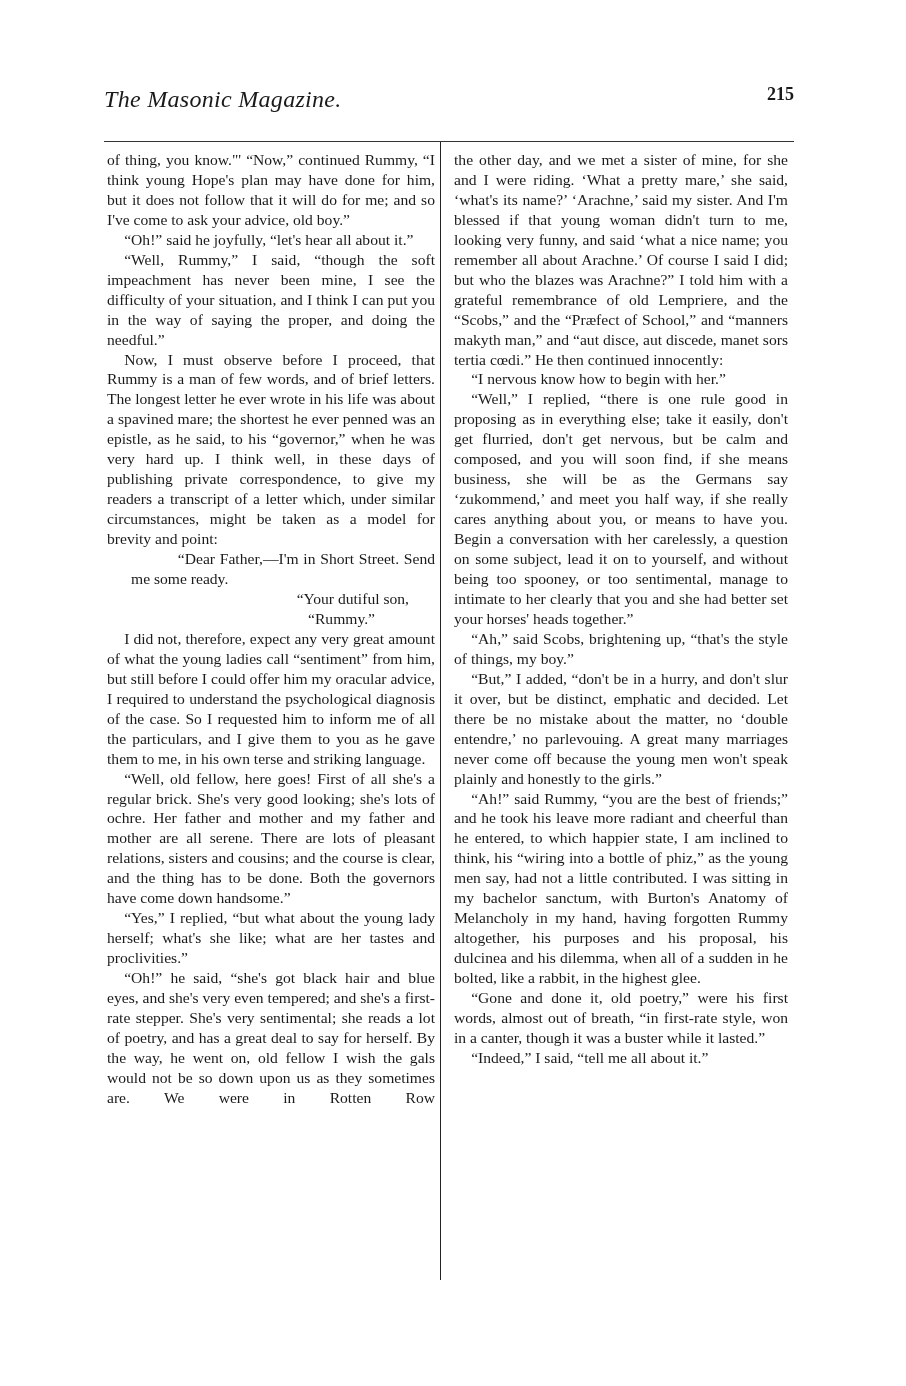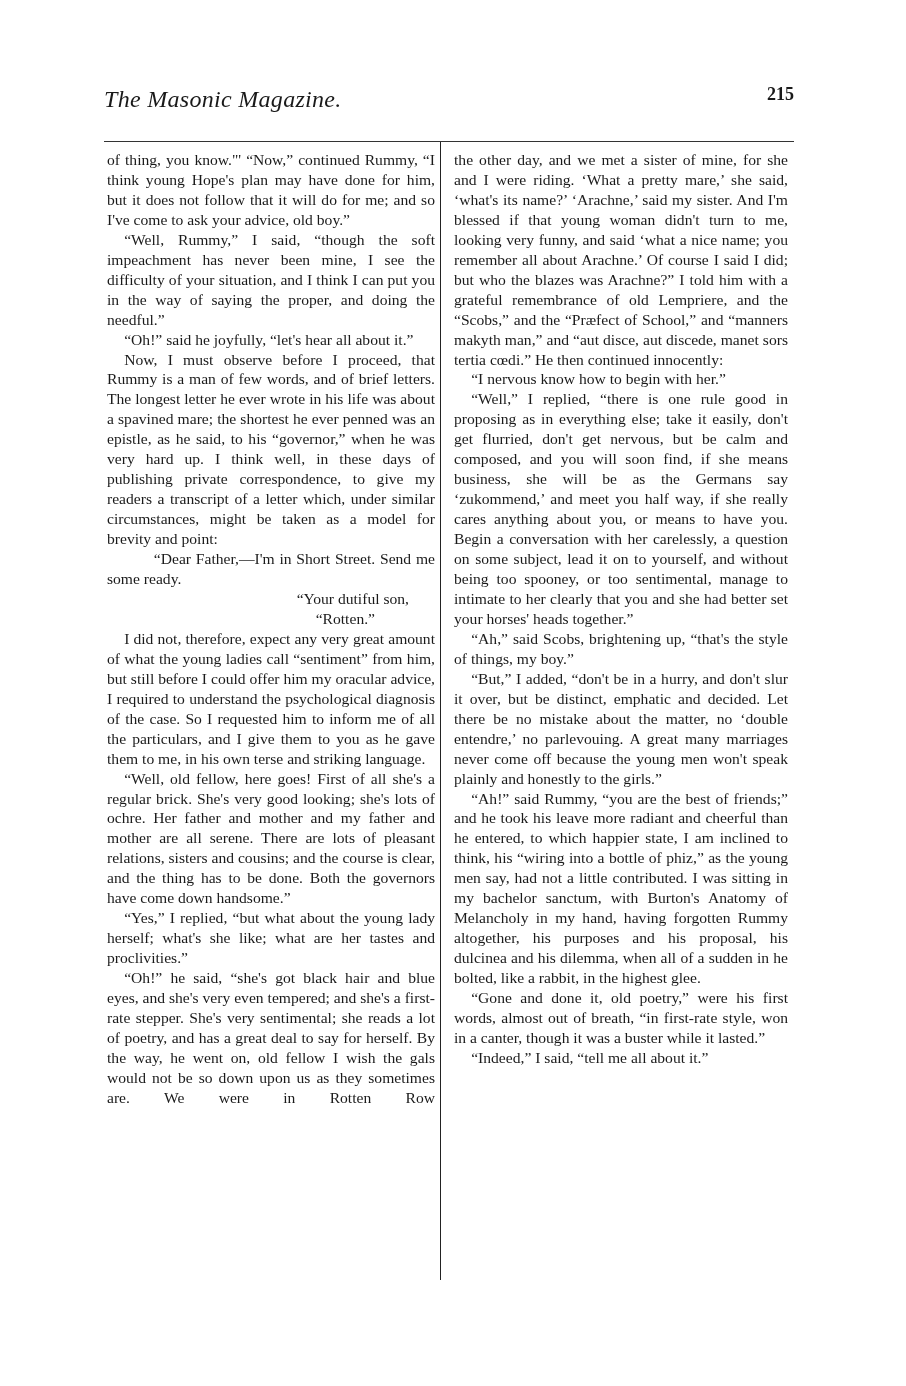--- a/index.html
+++ b/index.html
@@ -14,43 +14,43 @@
           border-top: 1.3px solid #333; }
   .divider { position: absolute; left: 440px; top: 142px; width: 0; height: 1138px;
           border-left: 1.3px solid #222; }
   .col { position: absolute; top: 150px; width: 328px;
          font-family: "Liberation Serif", serif; font-size: 15.6px; line-height: 19.95px;
          text-align: justify; }
   .col.left { left: 107px; }
   .col.right { left: 454px; width: 334px; }
   .col p { margin: 0; text-indent: 1.1em; }
   .col p.noindent { text-indent: 0; }
-  .col p.letter { text-indent: 3em; }
+  .col p.letter { text-indent: 3em; margin-left: 24px; }
   .col p.sign1 { text-indent: 0; text-align: right; padding-right: 26px; }
   .col p.sign2 { text-indent: 0; text-align: right; padding-right: 60px; }
   .col p.last-line { text-align-last: justify; }
 </style>
 </head>
 <body>
 
 <div class="header">
   <div class="running-title">The Masonic Magazine.</div>
   <div class="page-number">215</div>
 </div>
 <div class="rule"></div>
 <div class="divider"></div>
 
 <div class="col left">
   <p class="noindent">of thing, you know."' “Now,” continued Rummy, “I think young Hope's plan may have done for him, but it does not follow that it will do for me; and so I've come to ask your advice, old boy.”</p>
+  <p>“Oh!” said he joyfully, “let's hear all about it.”</p>
   <p>“Well, Rummy,” I said, “though the soft impeachment has never been mine, I see the difficulty of your situation, and I think I can put you in the way of saying the proper, and doing the needful.”</p>
-  <p>“Oh!” said he joyfully, “let's hear all about it.”</p>
   <p>Now, I must observe before I proceed, that Rummy is a man of few words, and of brief letters. The longest letter he ever wrote in his life was about a spavined mare; the shortest he ever penned was an epistle, as he said, to his “governor,” when he was very hard up. I think well, in these days of publishing private correspondence, to give my readers a transcript of a letter which, under similar circumstances, might be taken as a model for brevity and point:</p>
   <p class="letter">“Dear Father,—I'm in Short Street. Send me some ready.</p>
   <p class="sign1">“Your dutiful son,</p>
-  <p class="sign2">“Rotten.”</p>
+  <p class="sign2">“Rummy.”</p>
   <p>I did not, therefore, expect any very great amount of what the young ladies call “sentiment” from him, but still before I could offer him my oracular advice, I required to understand the psychological diagnosis of the case. So I requested him to inform me of all the particulars, and I give them to you as he gave them to me, in his own terse and striking language.</p>
   <p>“Well, old fellow, here goes! First of all she's a regular brick. She's very good looking; she's lots of ochre. Her father and mother and my father and mother are all serene. There are lots of pleasant relations, sisters and cousins; and the course is clear, and the thing has to be done. Both the governors have come down handsome.”</p>
   <p>“Yes,” I replied, “but what about the young lady herself; what's she like; what are her tastes and proclivities.”</p>
   <p class="last-line">“Oh!” he said, “she's got black hair and blue eyes, and she's very even tempered; and she's a first-rate stepper. She's very sentimental; she reads a lot of poetry, and has a great deal to say for herself. By the way, he went on, old fellow I wish the gals would not be so down upon us as they sometimes are. We were in Rotten Row</p>
 </div>
 
 <div class="col right">
   <p class="noindent">the other day, and we met a sister of mine, for she and I were riding. ‘What a pretty mare,’ she said, ‘what's its name?’ ‘Arachne,’ said my sister. And I'm blessed if that young woman didn't turn to me, looking very funny, and said ‘what a nice name; you remember all about Arachne.’ Of course I said I did; but who the blazes was Arachne?” I told him with a grateful remembrance of old Lempriere, and the “Scobs,” and the “Præfect of School,” and “manners makyth man,” and “aut disce, aut discede, manet sors tertia cœdi.” He then continued innocently:</p>
   <p>“I nervous know how to begin with her.”</p>
   <p>“Well,” I replied, “there is one rule good in proposing as in everything else; take it easily, don't get flurried, don't get nervous, but be calm and composed, and you will soon find, if she means business, she will be as the Germans say ‘zukommend,’ and meet you half way, if she really cares anything about you, or means to have you. Begin a conversation with her carelessly, a question on some subject, lead it on to yourself, and without being too spooney, or too sentimental, manage to intimate to her clearly that you and she had better set your horses' heads together.”</p>

